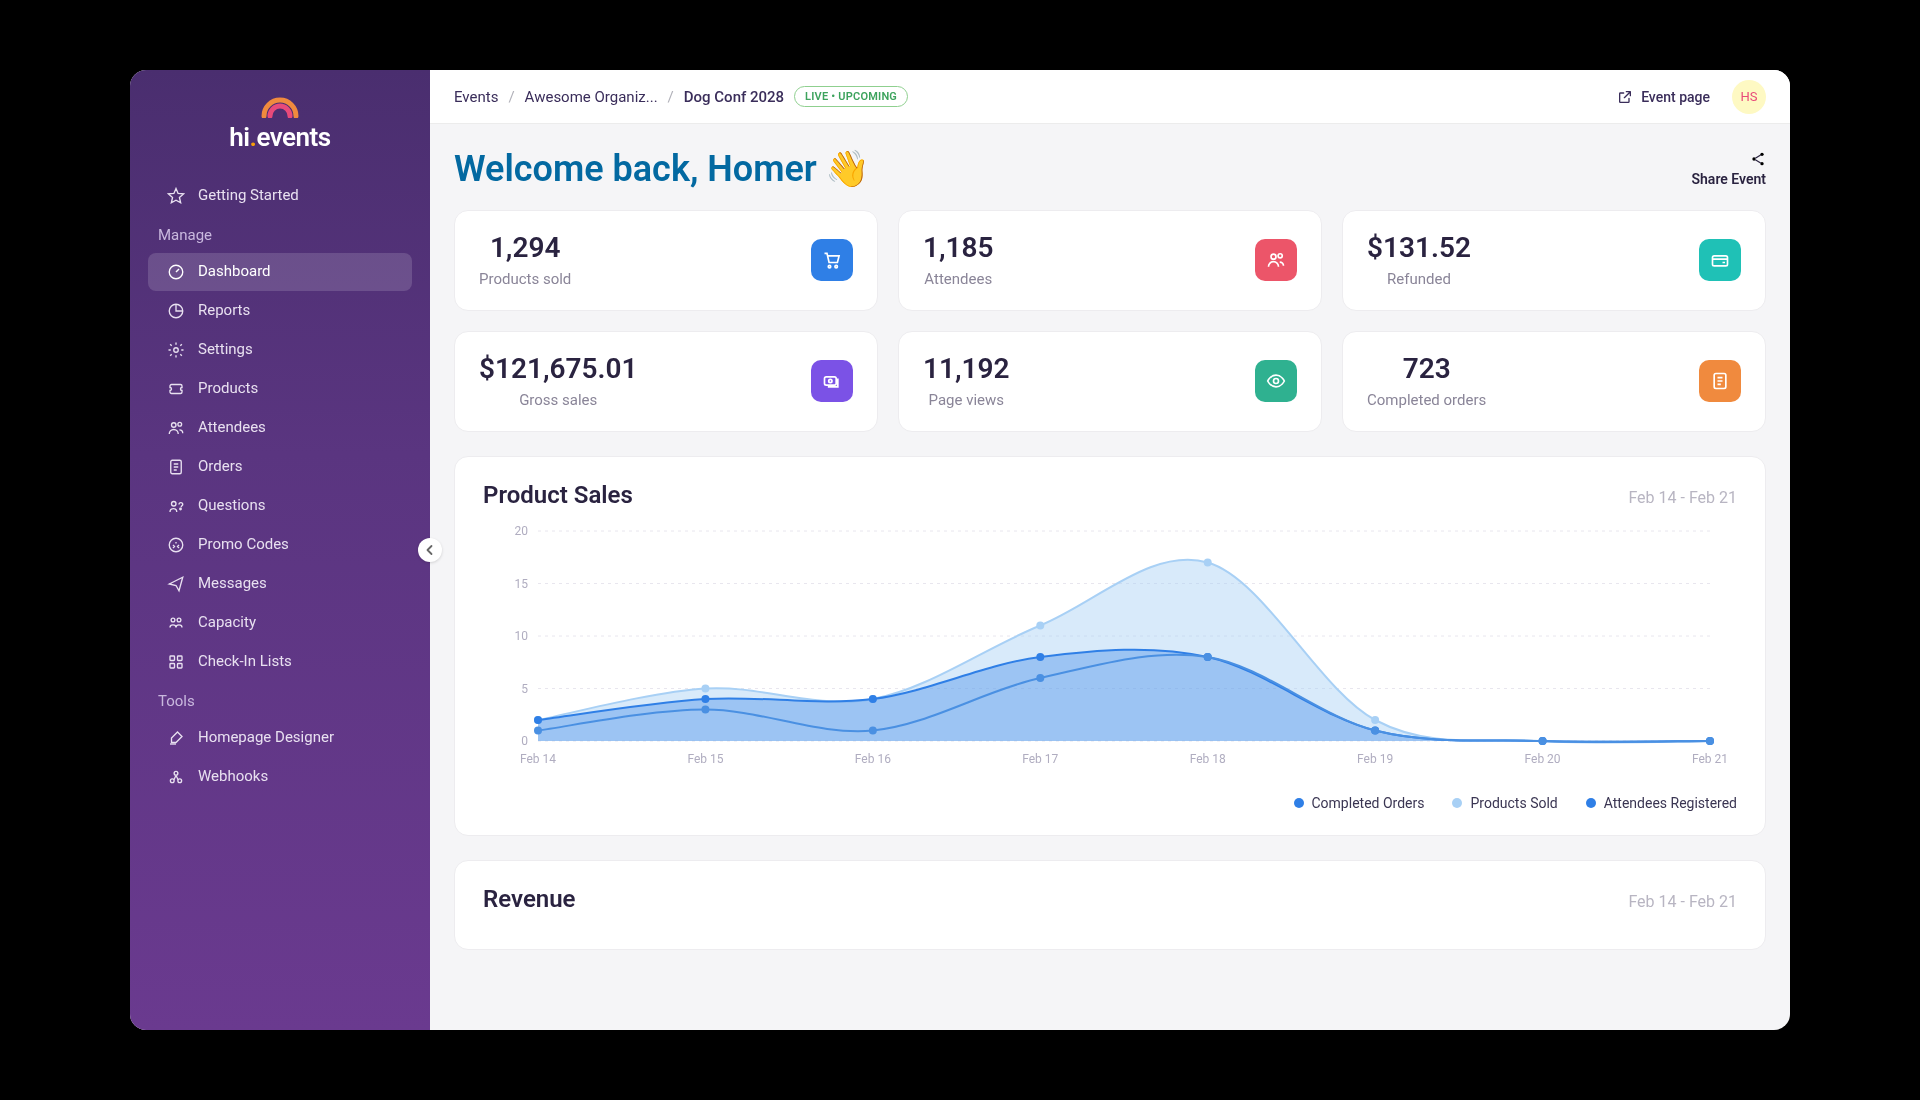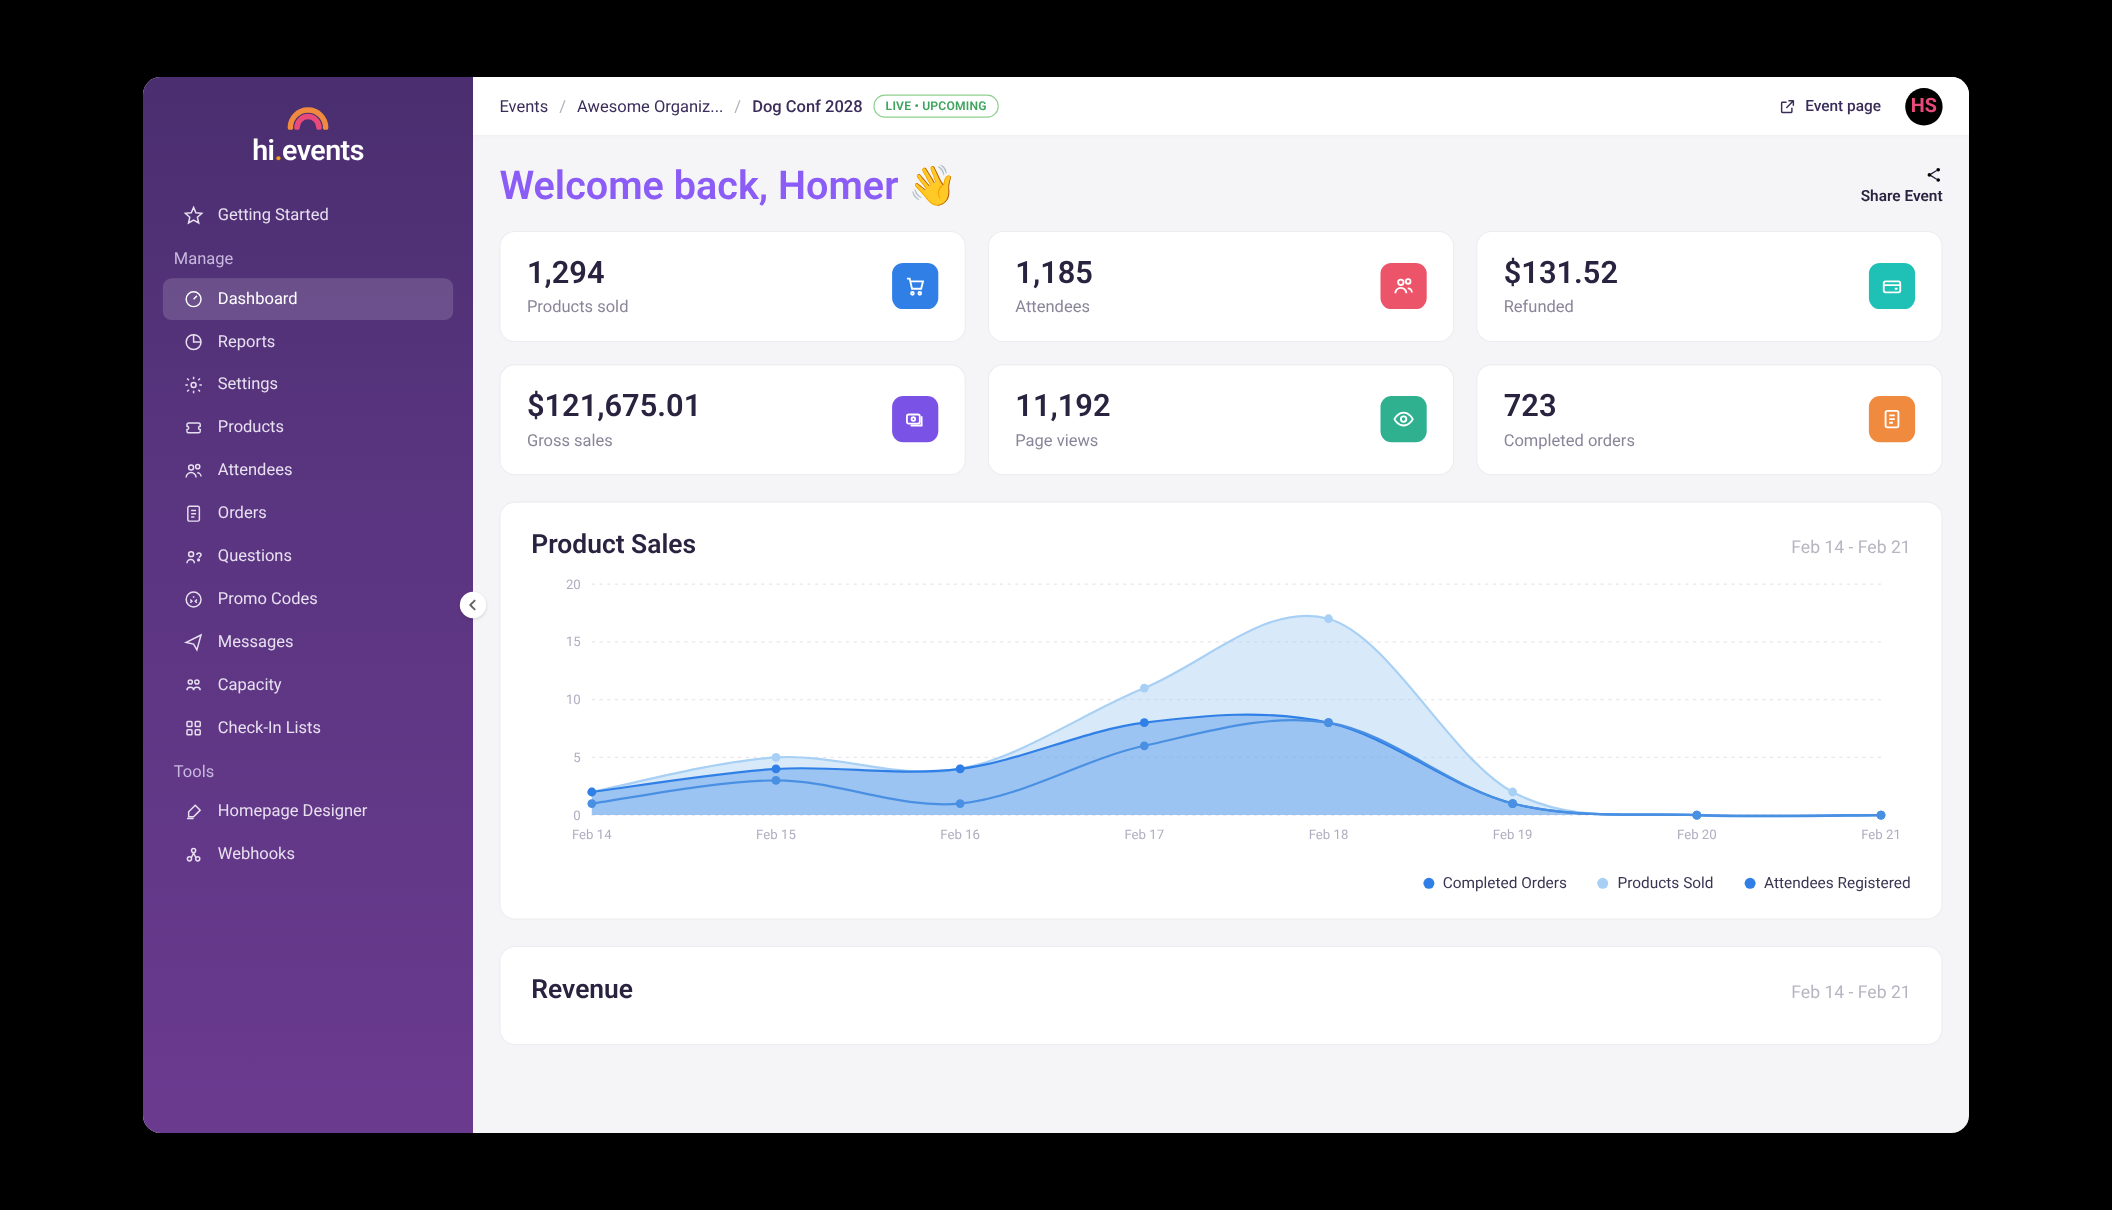--- a/index.html
+++ b/index.html
@@ -18,26 +18,26 @@
 .collapse-btn { position: absolute; right: -12px; top: 50%; transform: translateY(-50%); width: 24px; height: 24px; background: #fff; border-radius: 50%; display: flex; align-items: center; justify-content: center; box-shadow: 0 1px 3px rgba(0,0,0,0.15); cursor: pointer; color: #666; z-index: 5; }
 .main { flex: 1; display: flex; flex-direction: column; overflow: hidden; }
 .topbar { height: 54px; background: #fff; border-bottom: 1px solid #ececec; display: flex; align-items: center; padding: 0 24px; gap: 12px; }
 .breadcrumb { display: flex; align-items: center; gap: 10px; font-size: 15px; color: #3a2d5a; }
 .breadcrumb .sep { color: #b0b0b8; }
 .breadcrumb a { color: #3a2d5a; cursor: pointer; }
 .breadcrumb .current { color: #3a2d5a; font-weight: 500; }
 .status-pill { border: 1px solid #8fd08f; color: #3da35d; font-size: 11px; font-weight: 600; padding: 3px 10px; border-radius: 12px; letter-spacing: 0.2px; }
 .topbar-spacer { flex: 1; }
 .topbar-link { display: flex; gap: 8px; color: #3a2d5a; font-size: 14px; font-weight: 500; cursor: pointer; }
-.avatar { width: 34px; height: 34px; border-radius: 50%; background: #000000; color: #e84a7a; display: flex; align-items: center; justify-content: center; font-size: 18px; font-weight: 700; margin-left: 10px; }
+.avatar { width: 34px; height: 34px; border-radius: 50%; background: #fef9c3; color: #e84a7a; display: flex; align-items: center; justify-content: center; font-size: 13px; font-weight: 400; margin-left: 10px; }
 .scroll-area { flex: 1; overflow-y: auto; padding: 24px; }
 .welcome-row { display: flex; align-items: center; justify-content: space-between; margin-bottom: 20px; }
-.welcome-title { font-size: 36px; font-weight: 600; color: #8b5cf6; }
+.welcome-title { font-size: 36px; font-weight: 600; color: #0369a1; }
 .share-btn { display: flex; align-items: flex-end; gap: 4px; font-size: 14px; font-weight: 600; color: #2a2340; cursor: pointer; flex-direction: column; }
-.stats-grid { display: grid; grid-template-columns: repeat(3, 1fr); gap: 20px; margin-bottom: 24px; }
+.stats-grid { display: grid; grid-template-columns: repeat(3, 1fr); gap: 20px; margin-bottom: 24px; text-align: center; }
 .stat-card { background: #fff; border: 1px solid #edecef; border-radius: 14px; padding: 22px 24px; display: flex; align-items: center; justify-content: space-between; }
 .stat-value { font-size: 28px; font-weight: 600; color: #2a2340; line-height: 1.1; }
 .stat-label { font-size: 15px; color: #8a8598; margin-top: 6px; }
 .stat-icon { width: 42px; height: 42px; border-radius: 10px; display: flex; align-items: center; justify-content: center; }
 .stat-icon svg { width: 20px; height: 20px; stroke: #fff; fill: none; stroke-width: 2; }
 .ic-blue { background: #2f7fe6; }
 .ic-red { background: #ec5569; }
 .ic-teal { background: #1fc1b6; }
 .ic-purple { background: #7b52e6; }
 .ic-green { background: #2fb190; }

